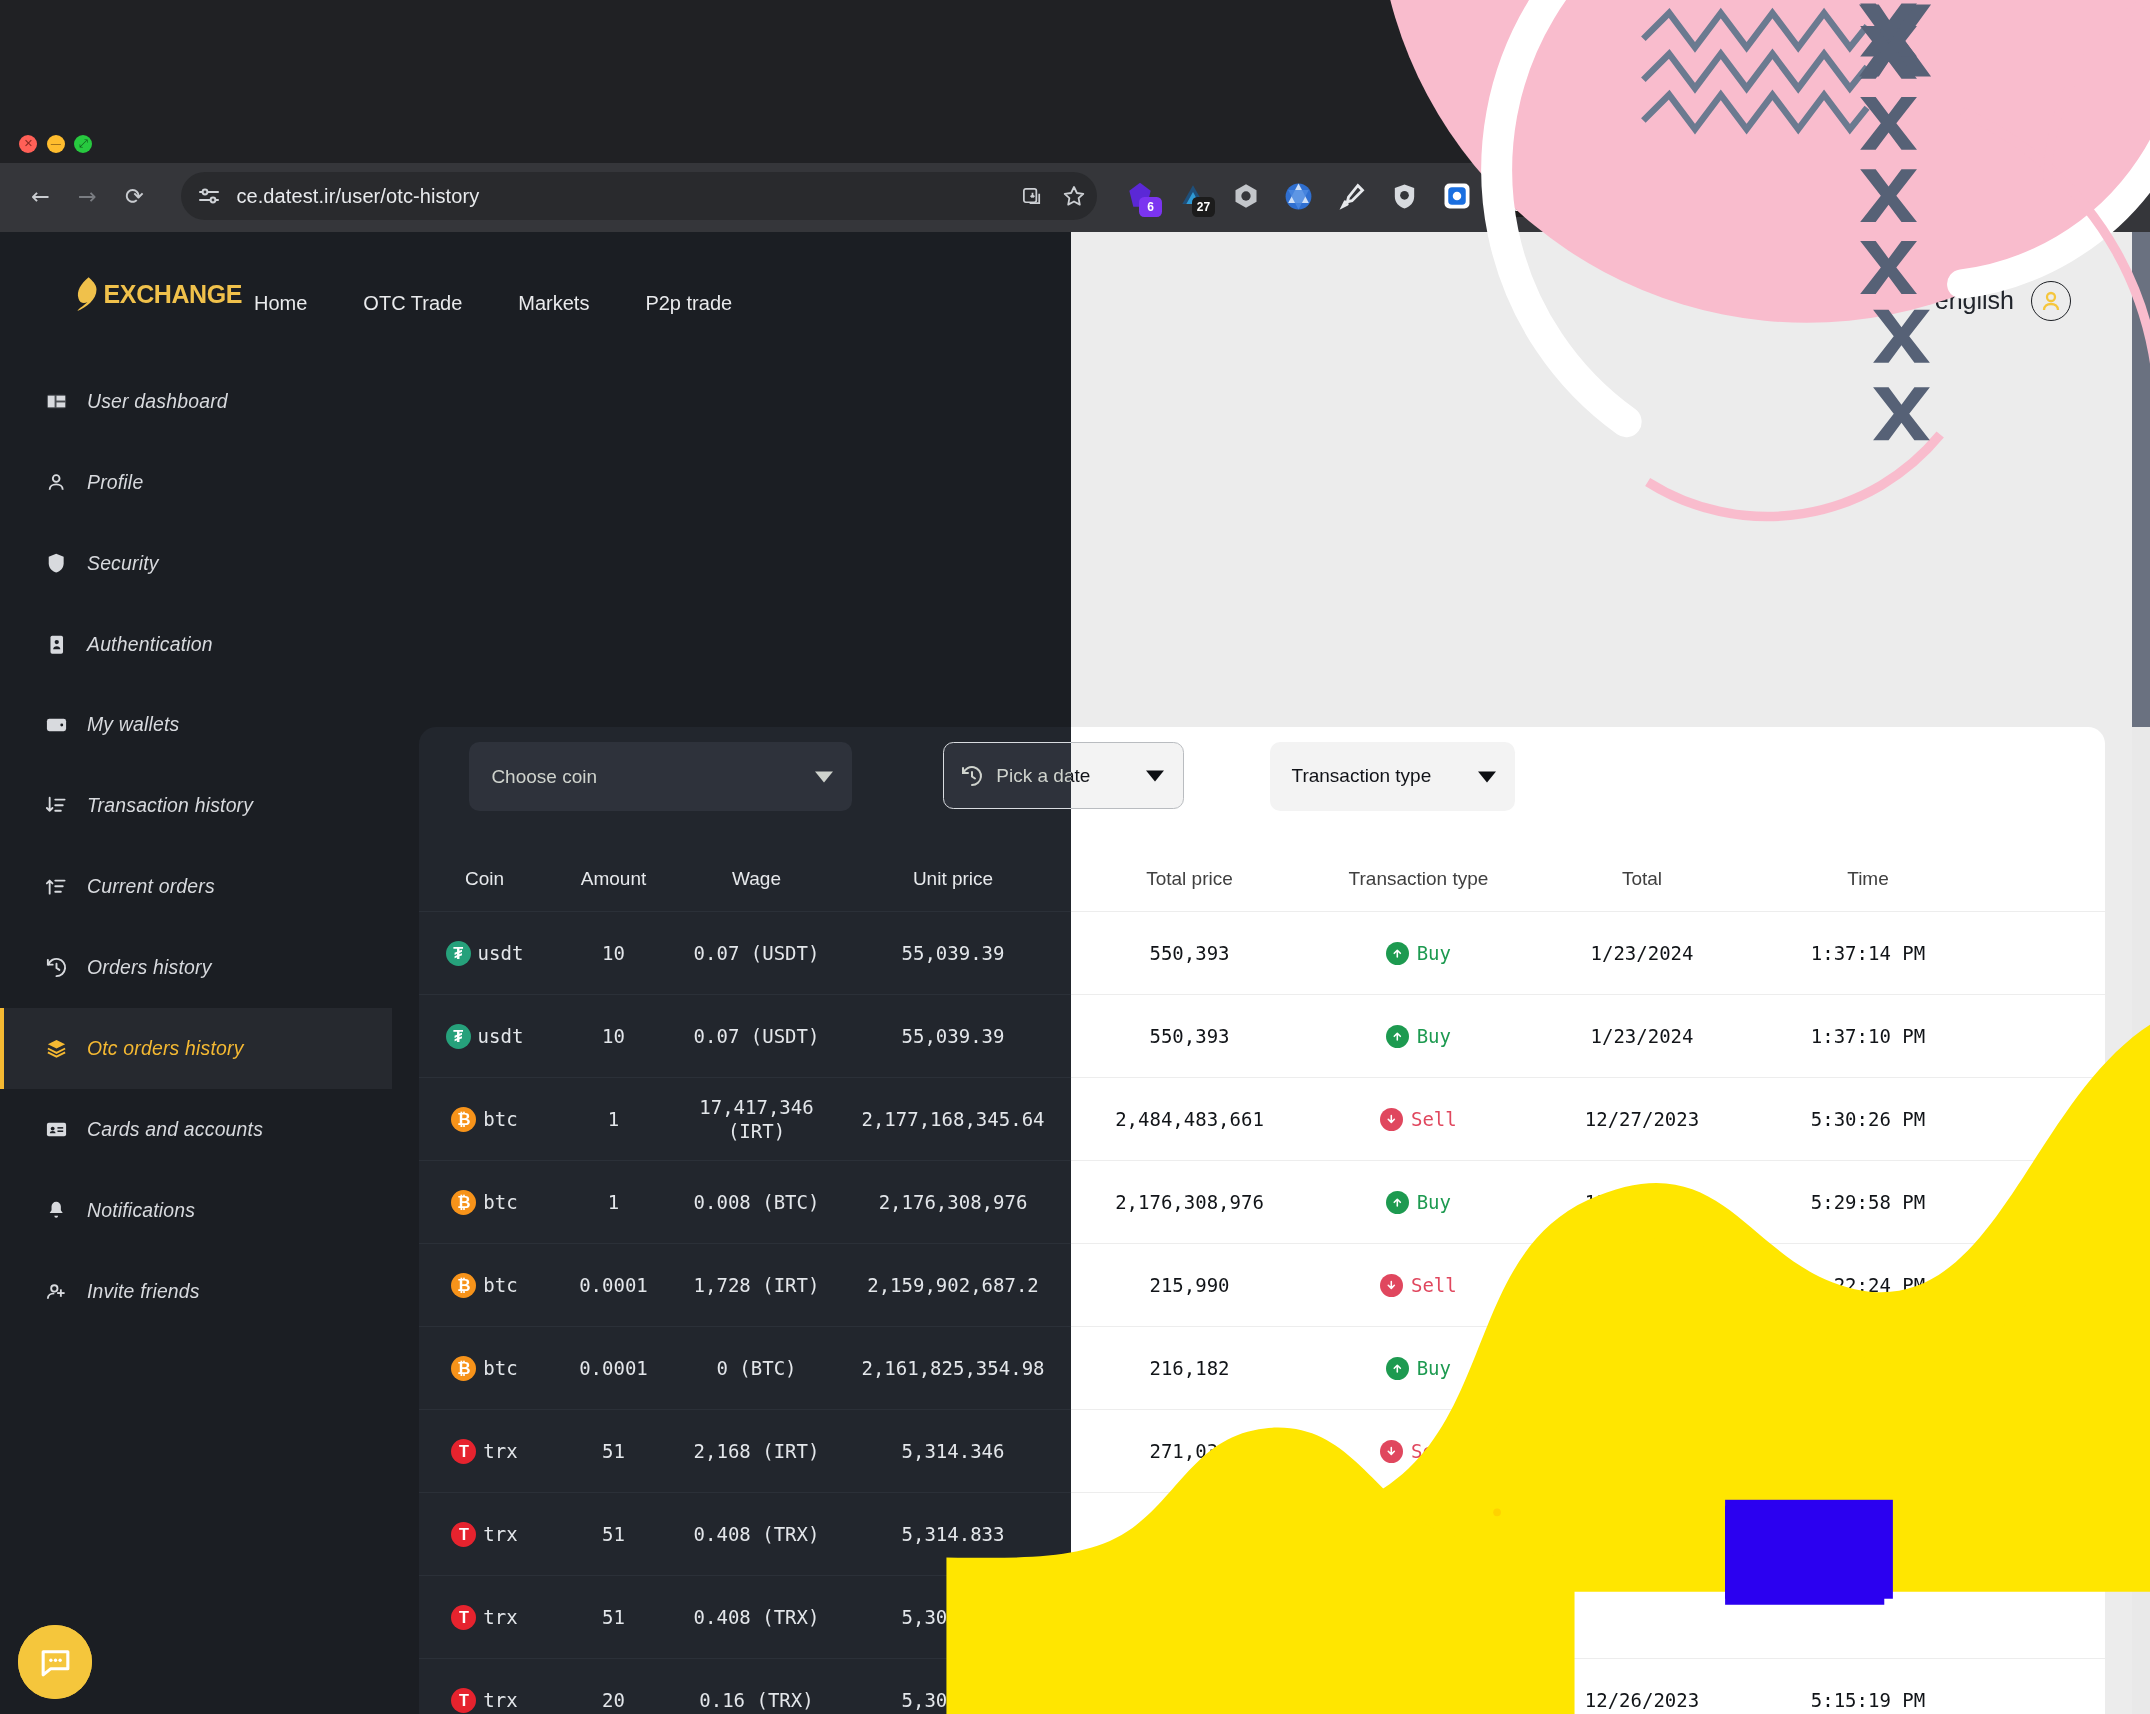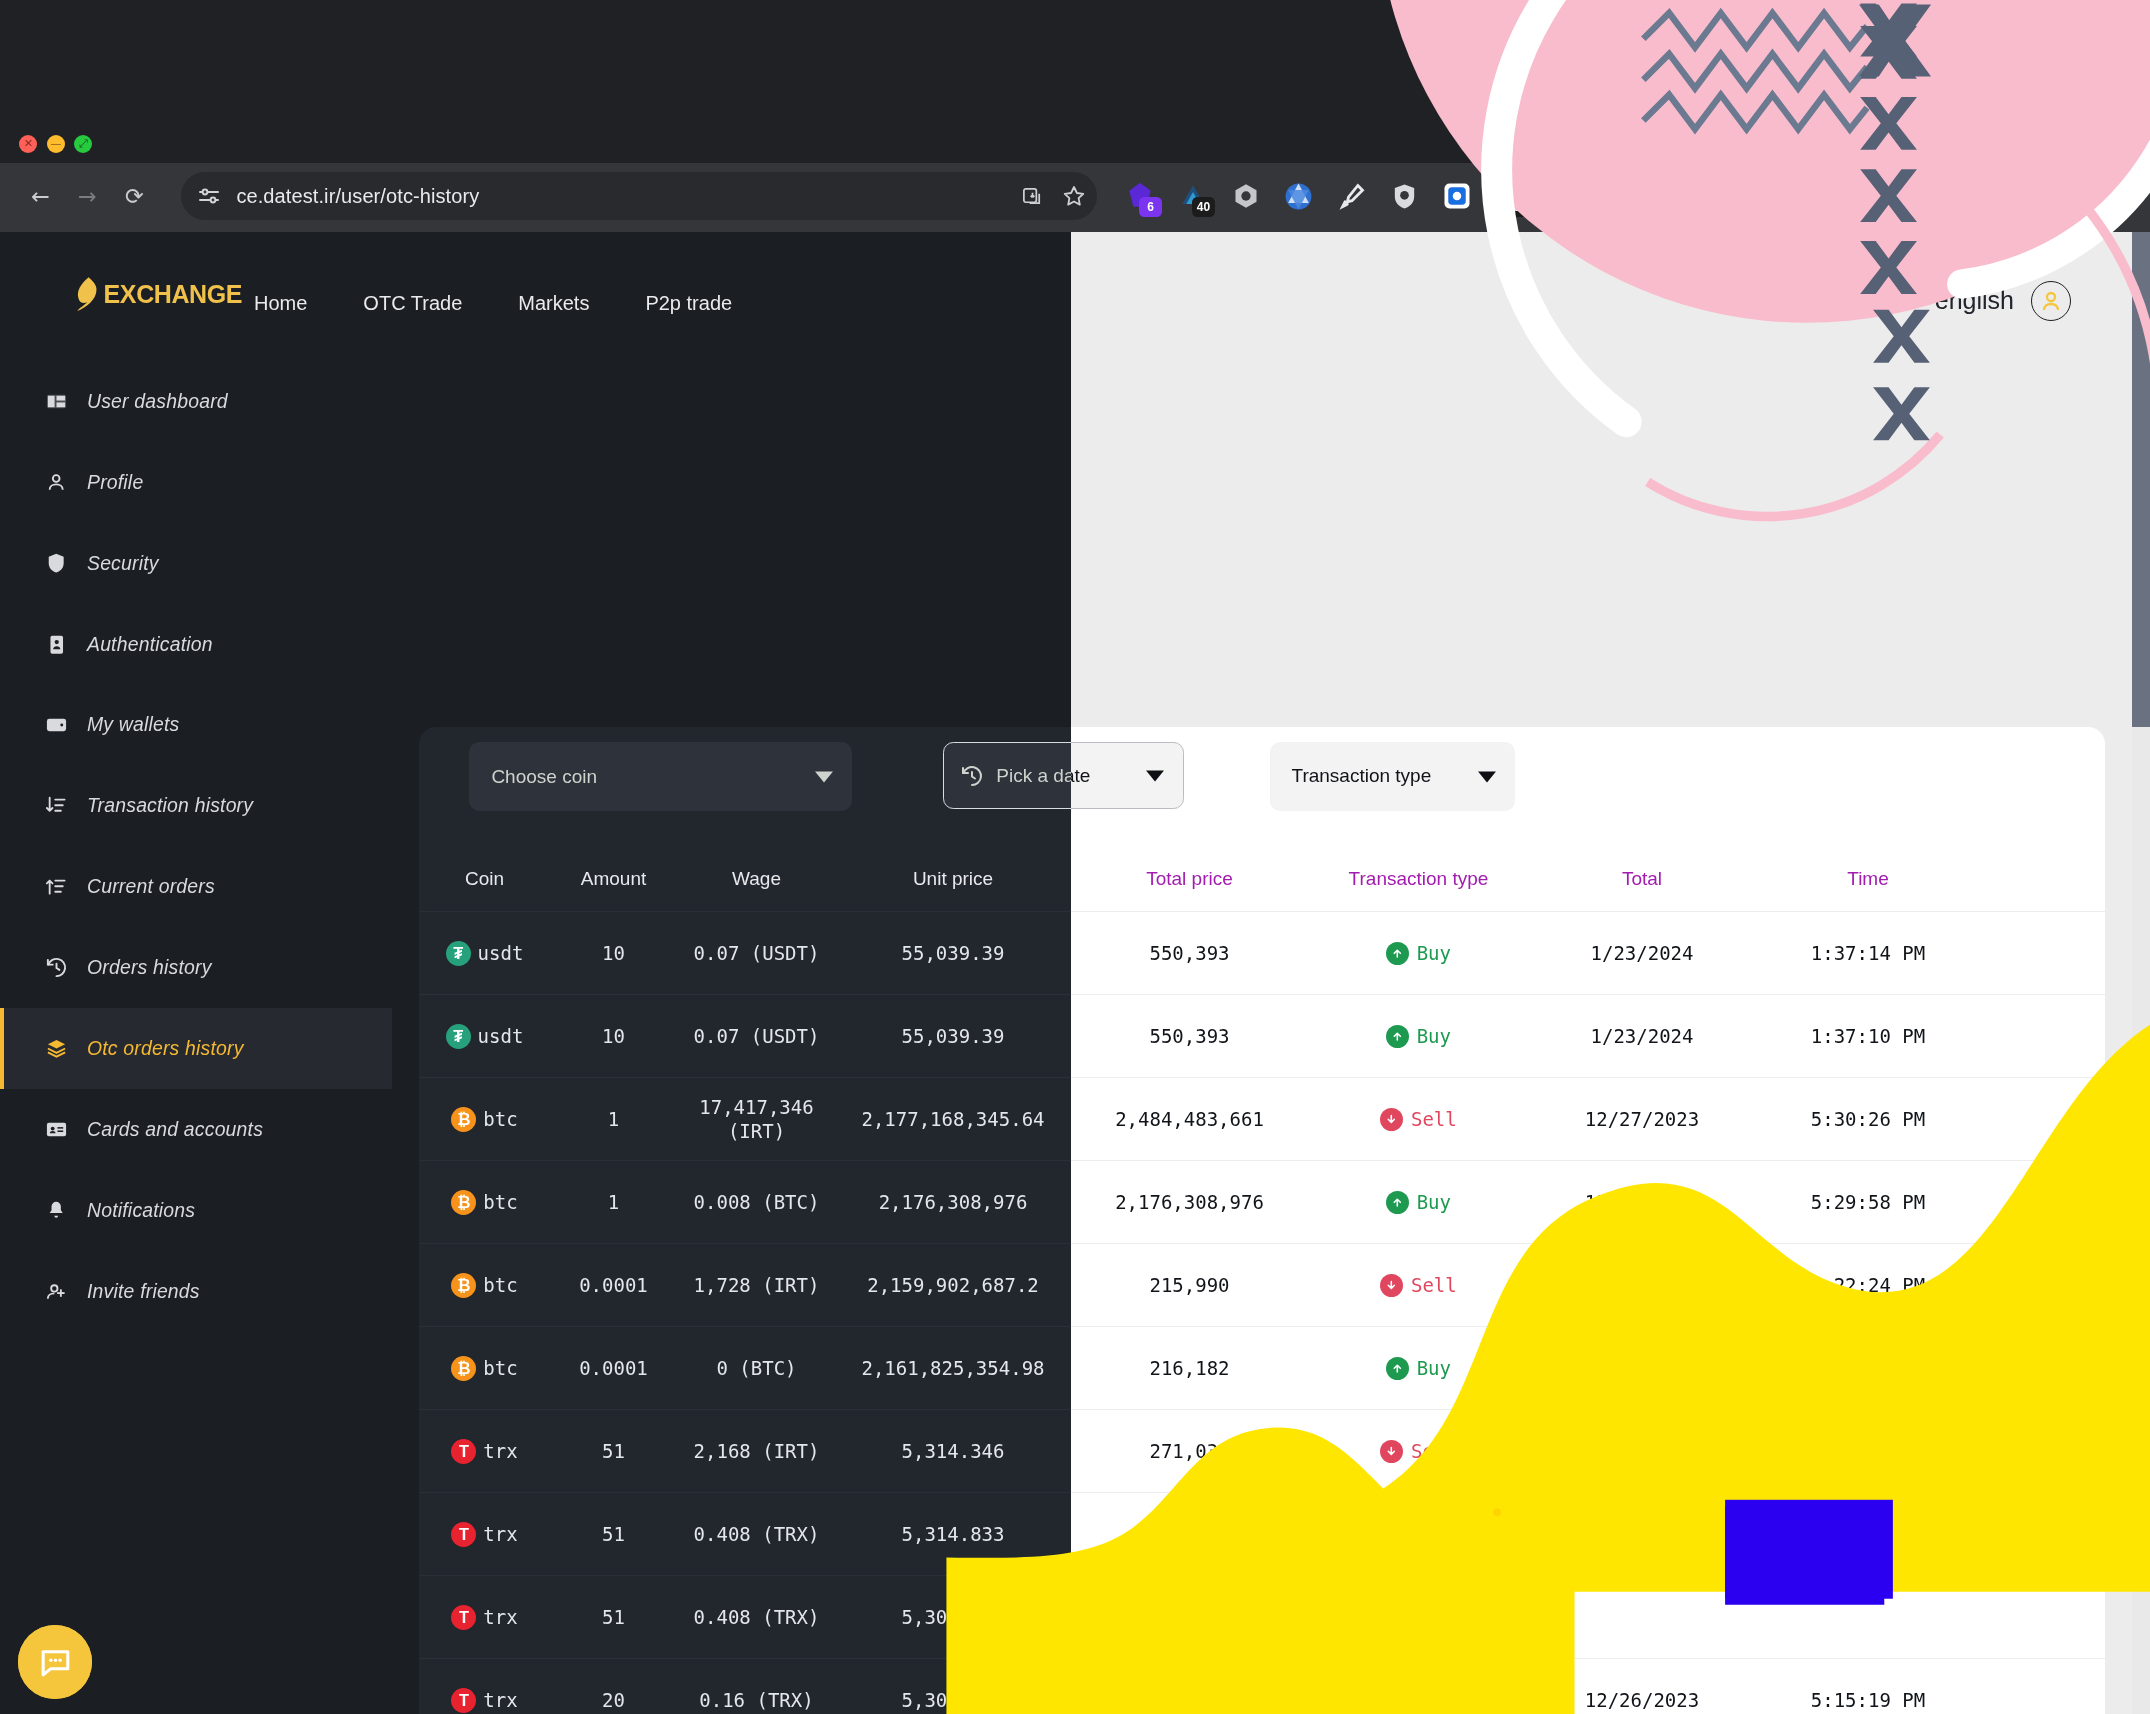--- a/index.html
+++ b/index.html
@@ -109,21 +109,21 @@
   .dark-sel .sel-label { color:#cfd3cd; }
   .dark-sel .arrow { border-top:11.2px solid #cfd3cd; }
   .light-sel { background:#f3f3f3; }
   .light-sel .sel-label { color:#111318; }
   .light-sel .arrow { border-top:11.2px solid #0d0f13; }
 
   
   .tbl { position:absolute; left:419px; top:615px; width:1686px; }
   .thead { display:flex; height:65px; align-items:center; }
   .th { font-size:19px; text-align:center; white-space:nowrap; }
-  .th-dark { color:#e7e9ec; } .th-light { color:#a21caf; }
+  .th-dark { color:#e7e9ec; } .th-light { color:#404040; }
   .rowline-dark { border-bottom:0.9px solid #2b3038; }
   .rowline-light { border-bottom:0.9px solid #ededed; }
   .trow { display:flex; align-items:center; min-height:83px; }
   .td { font-size:19px; text-align:center; font-family:"DejaVu Sans Mono", monospace; white-space:nowrap; }
   .td-dark { color:#e3e6ea; } .td-light { color:#111418; }
   .c-coin { width:131px; }
   .c-amount { width:127px; }
   .c-wage { width:159px; }
   .c-unit { width:234px; }
   .c-total { width:239px; }
@@ -201,21 +201,21 @@
       <svg width="32" height="32" viewBox="0 0 24 24">
           <polygon points="12,2 20,8 17,20 7,20 4,8" fill="#5b28d6"></polygon>
         </svg>
       <span class="badge" style="background:#7b34f0">6</span>
     </div>
     <div class="ext">
       <svg width="32" height="32" viewBox="0 0 24 24">
           <path d="M4 18 L12 4 L20 18 Z" fill="#1f4f7a"></path>
           <path d="M7 18 L12 9 L17 18 Z" fill="#2e9ad6"></path>
         </svg>
-      <span class="badge" style="background:#1c1c1c">40</span>
+      <span class="badge" style="background:#1c1c1c">27</span>
     </div>
     <div class="ext">
       <svg width="28" height="28" viewBox="0 0 24 24">
           <polygon points="12,2 21,7 21,17 12,22 3,17 3,7" fill="#c3c6ca"></polygon>
           <circle cx="12" cy="12" r="4" fill="#35363a"></circle>
         </svg>
     </div>
     <div class="ext">
       <svg width="31" height="31" viewBox="0 0 24 24">
           <circle cx="12" cy="12" r="10" fill="#2f6fd0"></circle>

